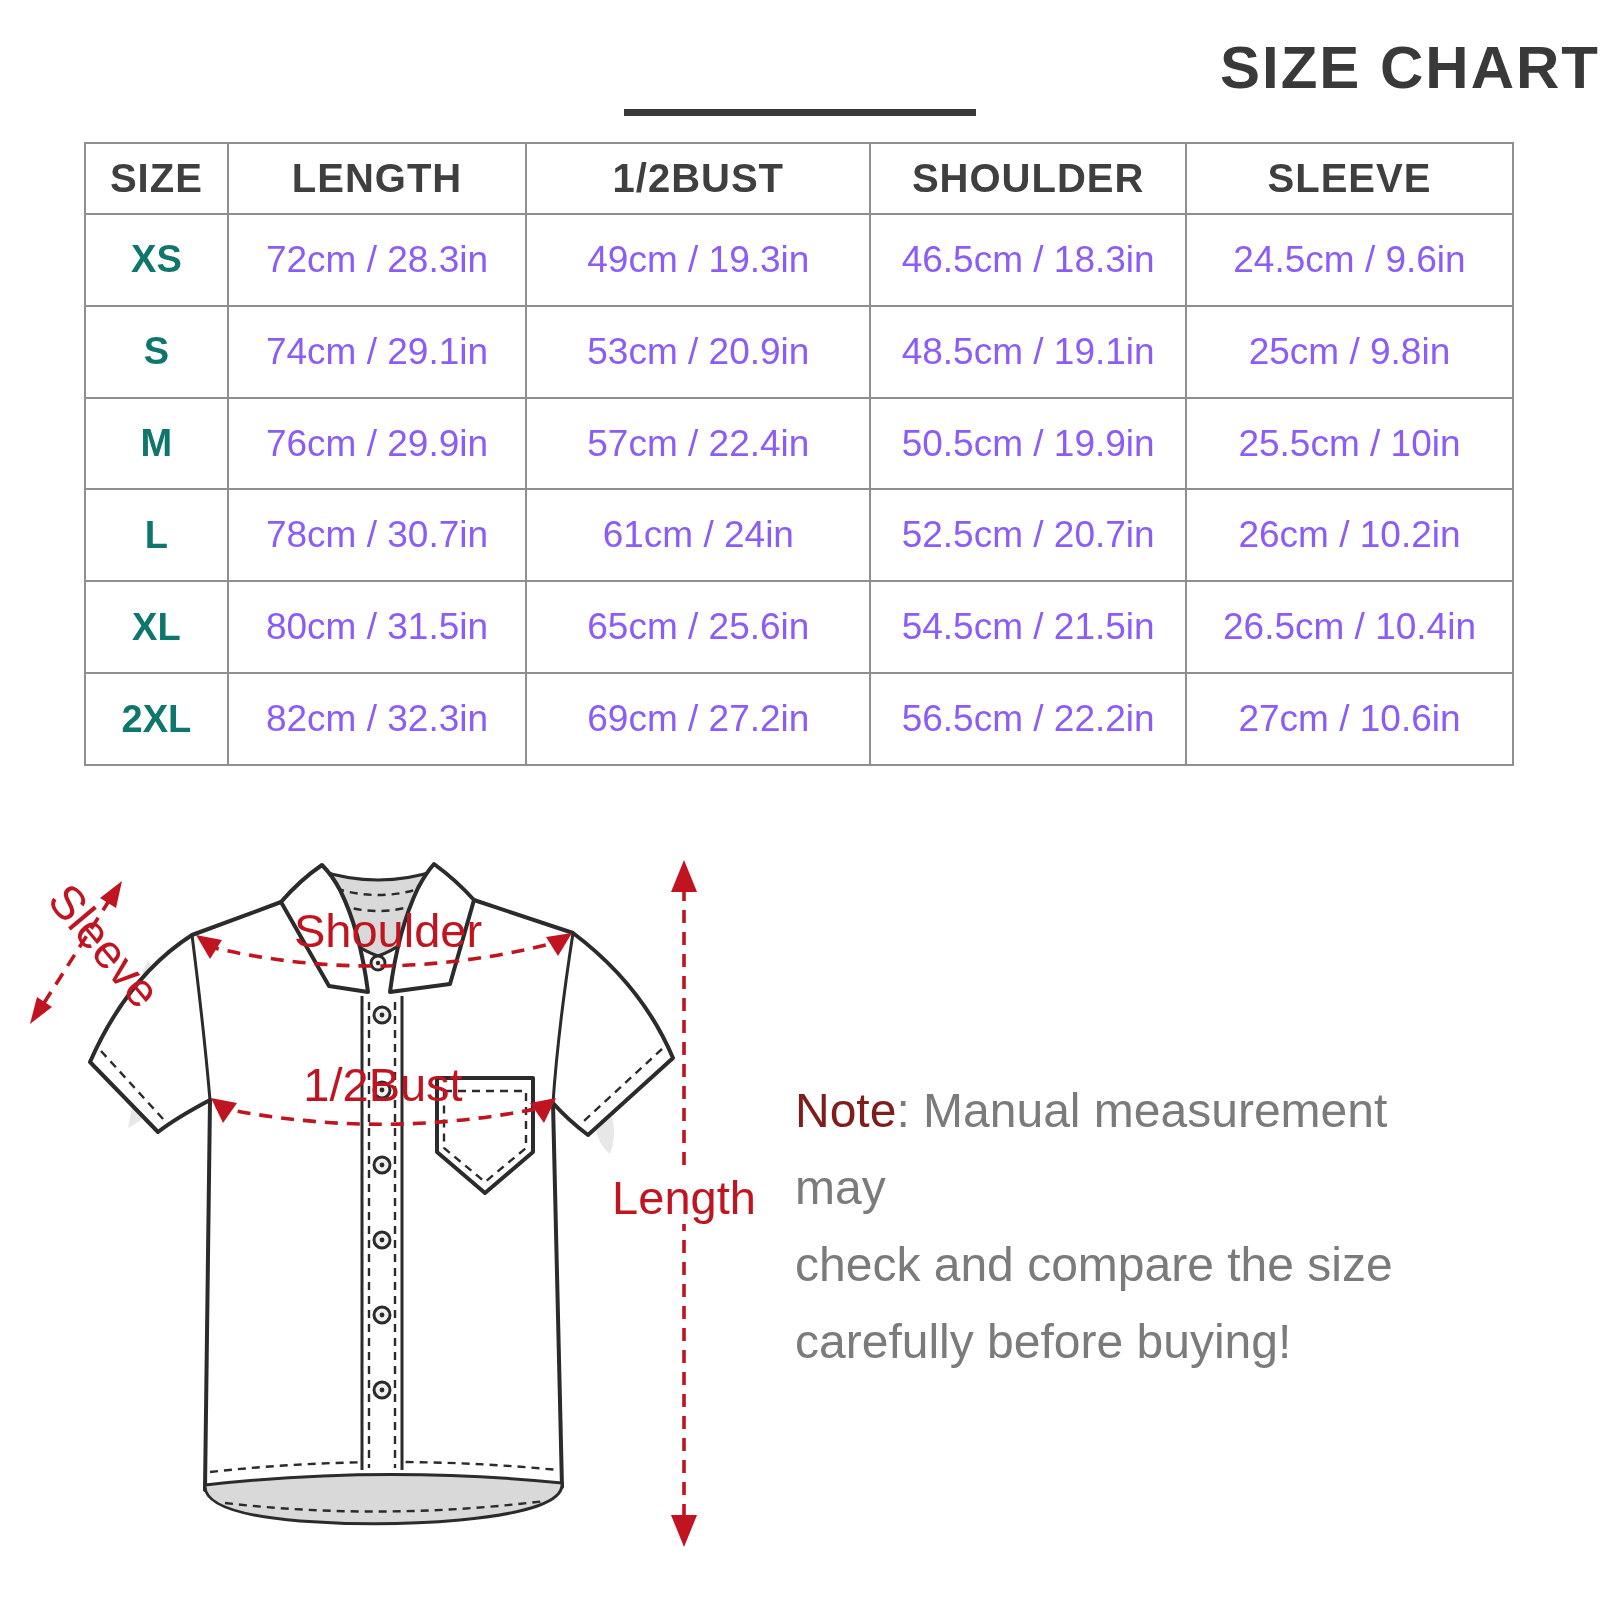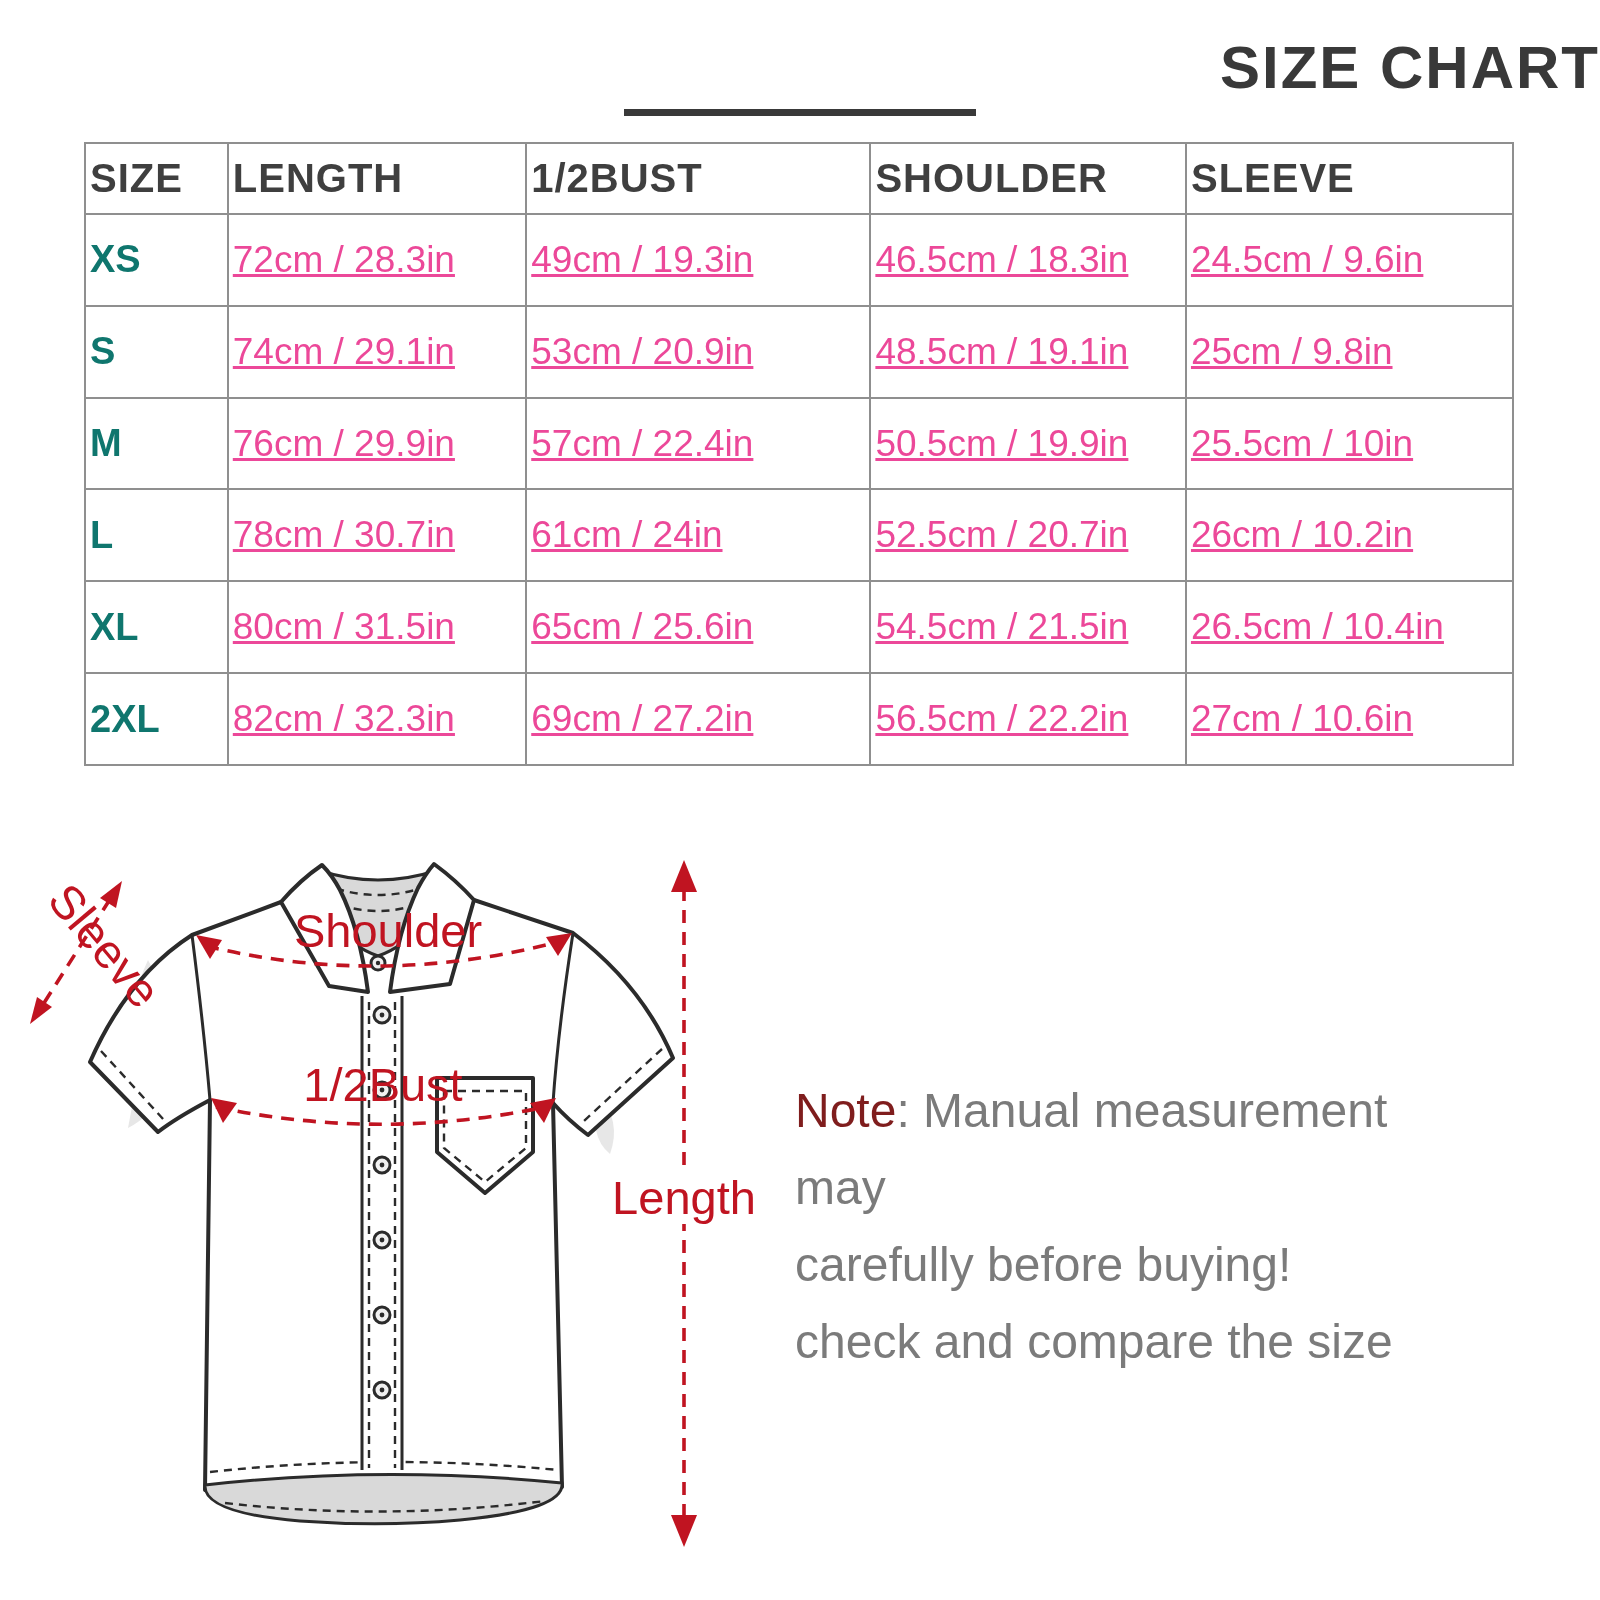--- a/index.html
+++ b/index.html
@@ -13,26 +13,26 @@
     display:inline-block;margin:0;font-size:60px;font-weight:bold;color:#393939;
     letter-spacing:2px;line-height:1.05;
   }
   .title-underline{width:352px;height:7px;background:#393939;margin:10px auto 0 auto;}
   
   table.size-table{
     position:absolute;left:84px;top:142px;width:1430px;height:624px;
     border-collapse:collapse;table-layout:fixed;background:#ffffff;
   }
   .size-table th,.size-table td{
-    border:2px solid #8f8f8f;text-align:left;vertical-align:middle;
+    border:2px solid #8f8f8f;text-align:center;vertical-align:middle;
     height:69px;padding:0 4px;overflow:hidden;white-space:nowrap;
   }
   .size-table thead th{font-size:40px;font-weight:bold;color:#3f3f3f;letter-spacing:1px;}
   .size-table td.size-col{font-size:38px;font-weight:bold;color:#0f766e;}
-  .size-table td.val{font-size:37px;font-weight:normal;color:#ec4899;text-decoration:underline;}
+  .size-table td.val{font-size:37px;font-weight:normal;color:#8b5cf6;}
   
   .shirt-svg{position:absolute;left:0;top:820px;width:770px;height:760px;}
   .outline{fill:#ffffff;stroke:#2b2b2b;stroke-width:4;stroke-linejoin:round;}
   .seam{fill:none;stroke:#2b2b2b;stroke-width:3;}
   .stitch{fill:none;stroke:#2b2b2b;stroke-width:2.4;stroke-dasharray:8 6;}
   .wrinkle{fill:#e7e7e7;stroke:none;}
   .grayfill{fill:#d9d9d9;stroke:#2b2b2b;stroke-width:3;}
   .btn{fill:#f0f0f0;stroke:#2b2b2b;stroke-width:3;}
   .btn-dot{fill:#2b2b2b;stroke:none;}
   .redline{fill:none;stroke:#c01421;stroke-width:3.6;stroke-dasharray:13 9;}
@@ -209,17 +209,17 @@
       <path class="redline" d="M684,68 L684,700"></path>
       <rect x="630" y="350" width="108" height="54" fill="#ffffff"></rect>
       <polygon class="redhead" points="684,40 671,72 697,72"></polygon>
       <polygon class="redhead" points="684,727 671,695 697,695"></polygon>
       <text class="redlabel" x="684" y="394" text-anchor="middle">Length</text>
     </g>
   </svg>
 
   <div class="note">
     <div><span class="bold">Note</span><span>: Manual measurement may</span></div>
+    <div>check and compare the size</div>
     <div>carefully before buying!</div>
-    <div>check and compare the size</div>
   </div>
 
 </div>
 
 </body></html>

